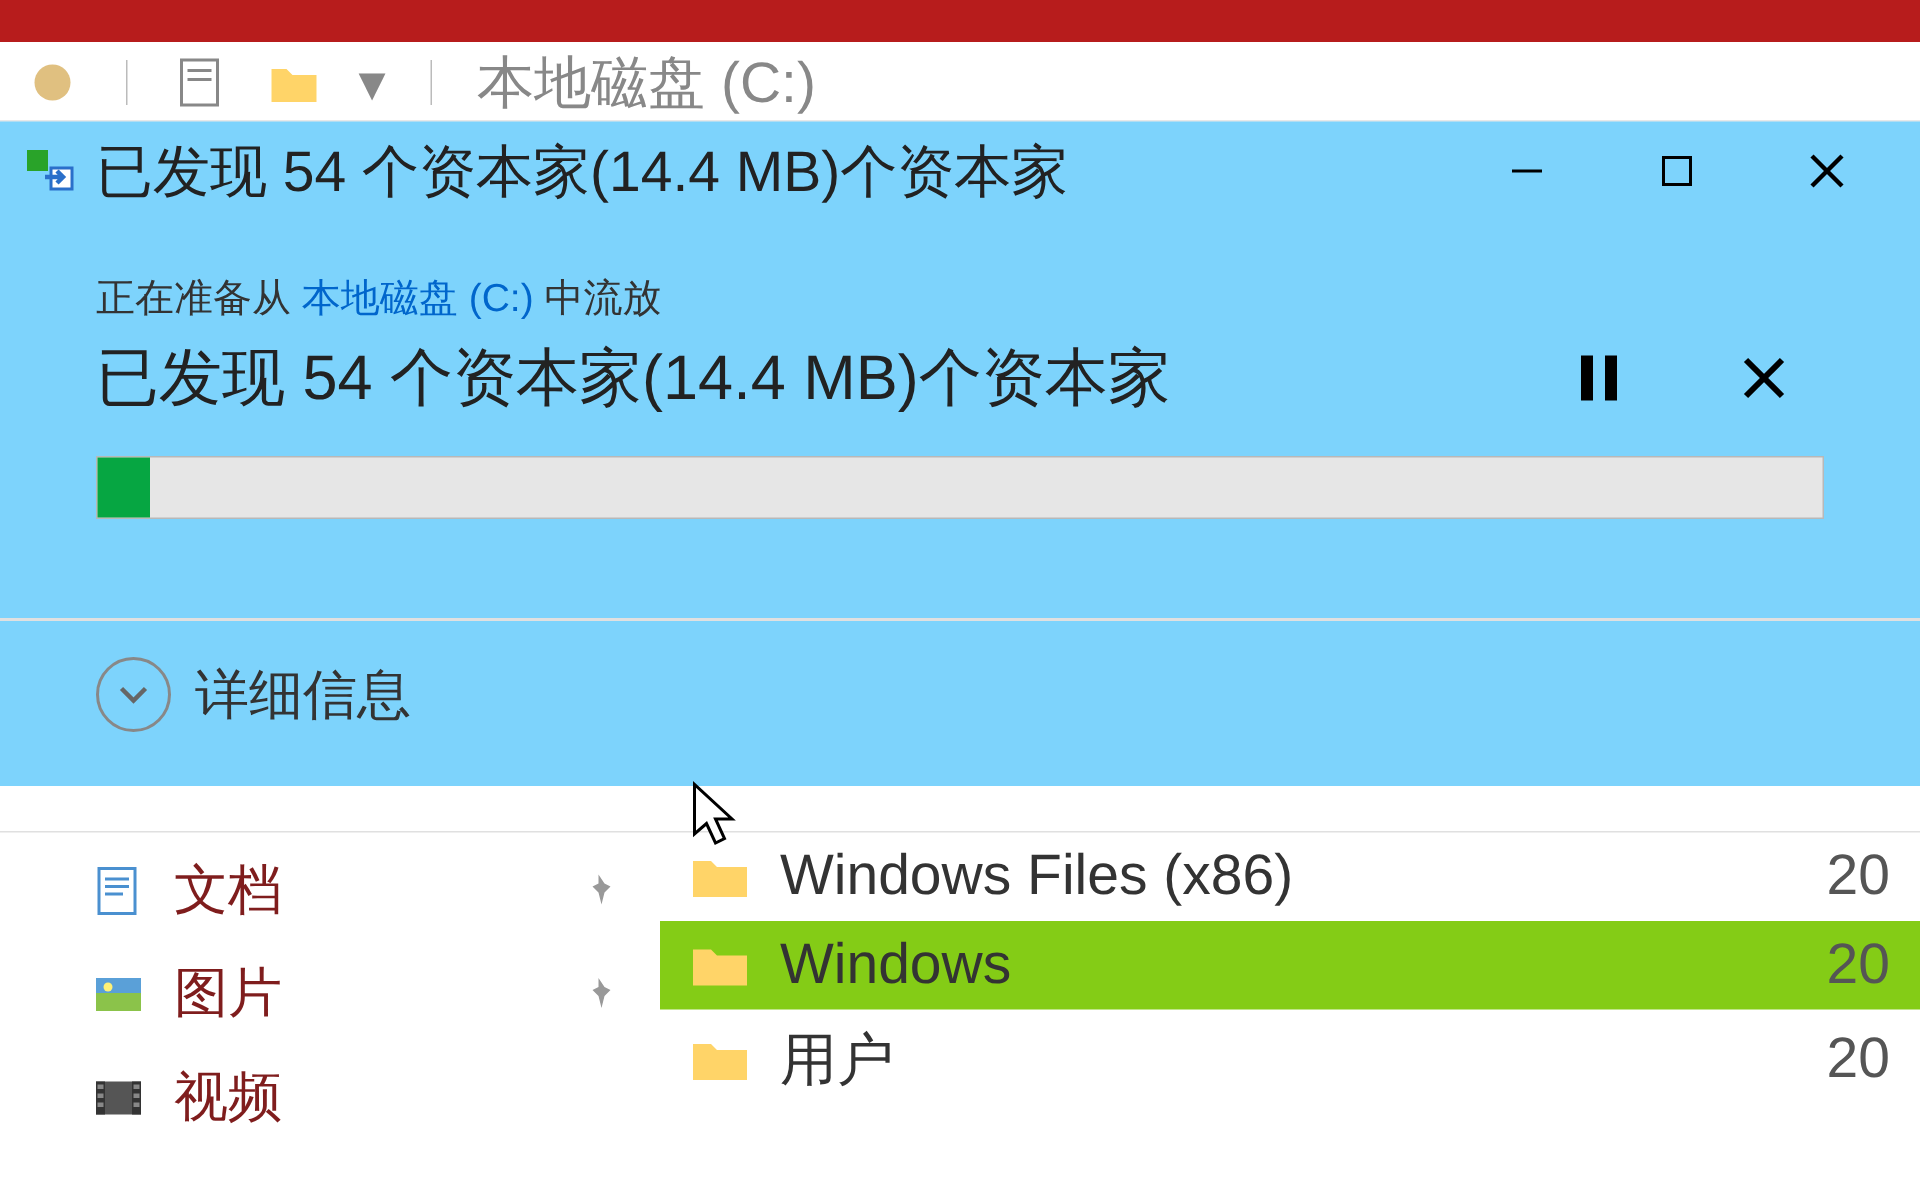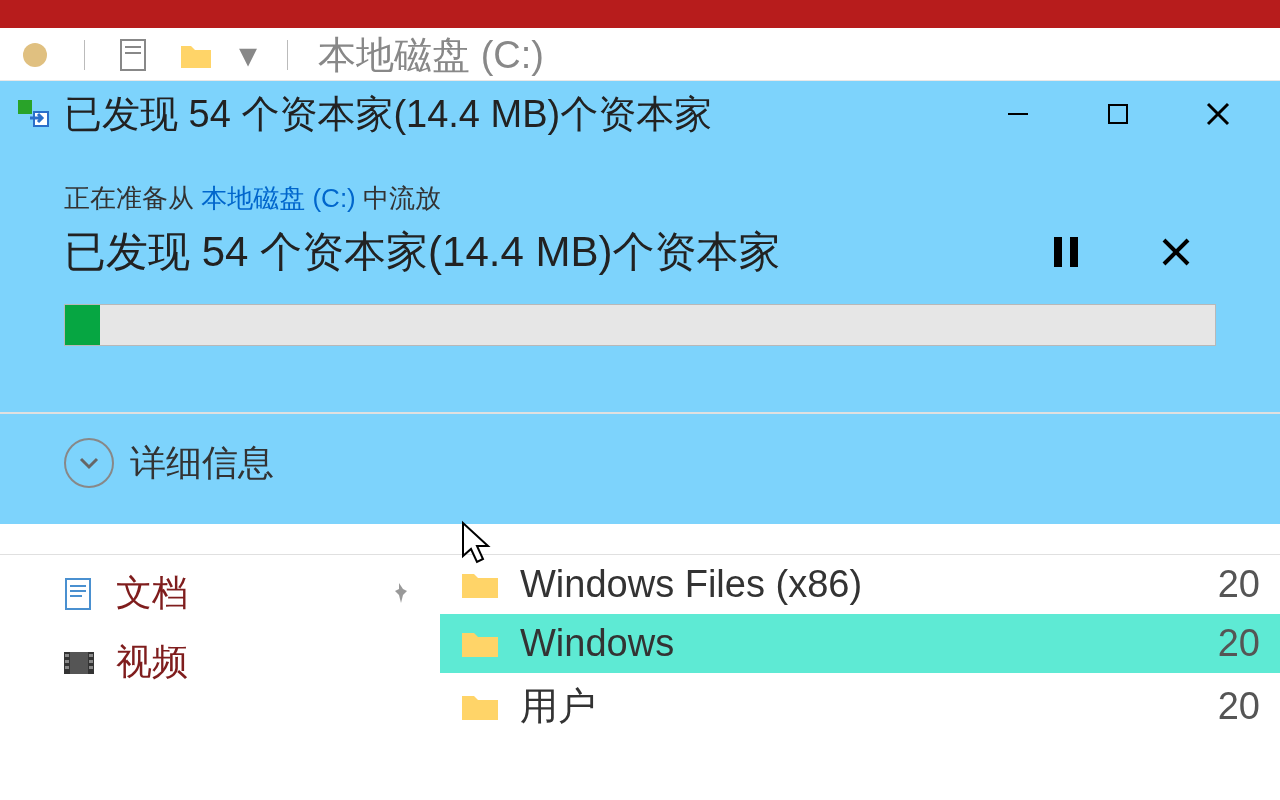--- a/index.html
+++ b/index.html
@@ -183,21 +183,21 @@
       flex: 1;
     }
     .file-row {
       display: flex;
       align-items: center;
       padding: 8px 20px;
       font-size: 38px;
       color: #333;
     }
     .file-row.selected {
-      background: #5eead4;
+      background: #84cc16;
     }
     .folder-icon {
       width: 40px;
       height: 34px;
       margin-right: 20px;
       flex-shrink: 0;
     }
     .file-name { flex: 1; }
     .file-date { color: #555; }
     .cursor {
@@ -315,20 +315,35 @@
       <span>文档</span>
       <span class="pin-icon">
         <svg width="26" height="26" viewBox="0 0 26 26">
             <path d="M13 3 L17 9 L21 11 L17 15 L15 23 L13 15 L9 11 L13 9 Z" fill="#999"></path>
           </svg>
       </span>
     </div>
     <div class="sidebar-item">
       <span class="sb-icon">
         <svg viewBox="0 0 38 38">
+            <rect x="4" y="8" width="30" height="22" fill="#5aa0d8"></rect>
+            <rect x="4" y="18" width="30" height="12" fill="#8bc34a"></rect>
+            <circle cx="12" cy="14" r="3" fill="#fff176"></circle>
+          </svg>
+      </span>
+      <span>图片</span>
+      <span class="pin-icon">
+        <svg width="26" height="26" viewBox="0 0 26 26">
+            <path d="M13 3 L17 9 L21 11 L17 15 L15 23 L13 15 L9 11 L13 9 Z" fill="#999"></path>
+          </svg>
+      </span>
+    </div>
+    <div class="sidebar-item">
+      <span class="sb-icon">
+        <svg viewBox="0 0 38 38">
             <rect x="4" y="8" width="30" height="22" fill="#555"></rect>
             <rect x="4" y="8" width="6" height="22" fill="#333"></rect>
             <rect x="28" y="8" width="6" height="22" fill="#333"></rect>
             <rect x="5" y="10" width="4" height="3" fill="#888"></rect>
             <rect x="5" y="16" width="4" height="3" fill="#888"></rect>
             <rect x="5" y="22" width="4" height="3" fill="#888"></rect>
             <rect x="29" y="10" width="4" height="3" fill="#888"></rect>
             <rect x="29" y="16" width="4" height="3" fill="#888"></rect>
             <rect x="29" y="22" width="4" height="3" fill="#888"></rect>
           </svg>

